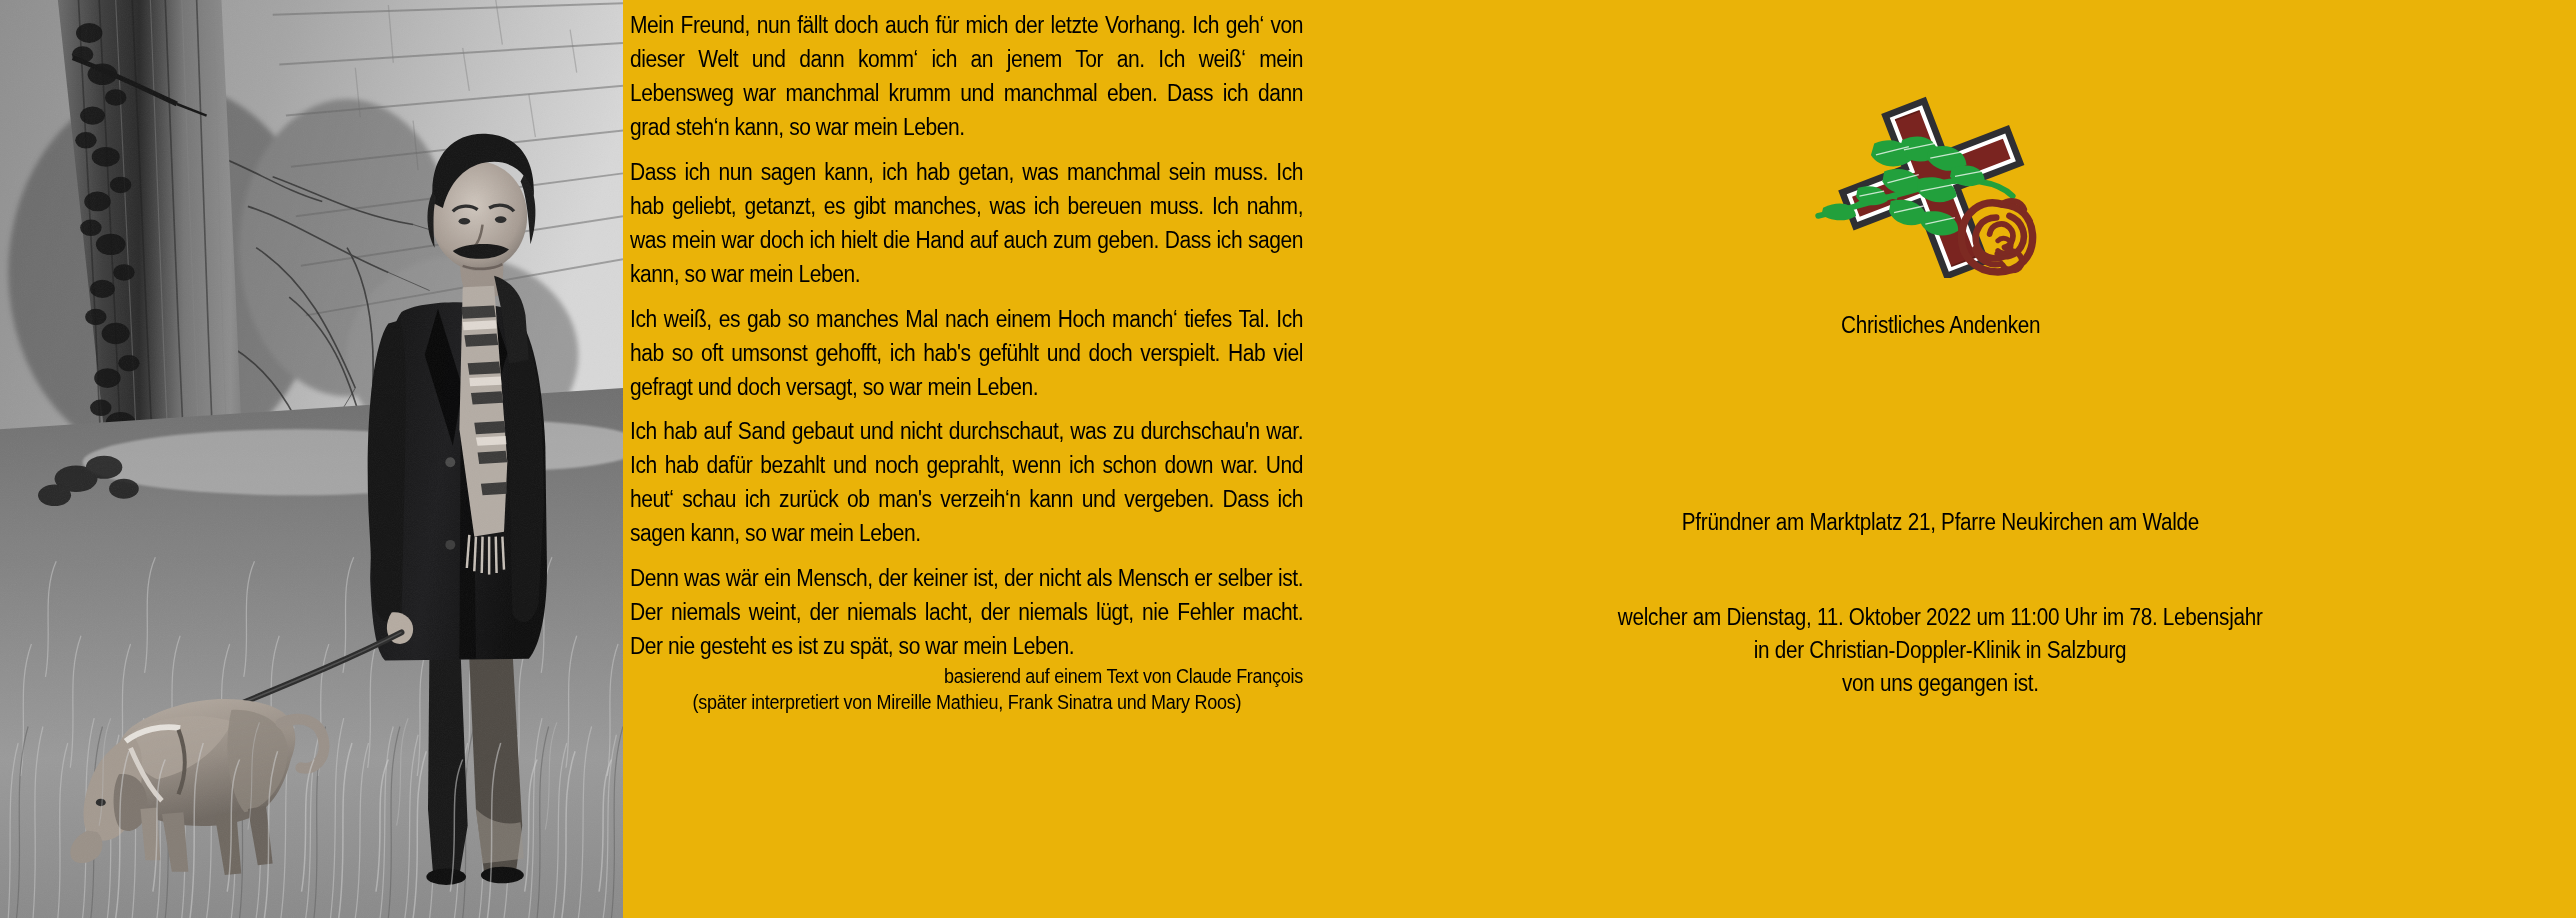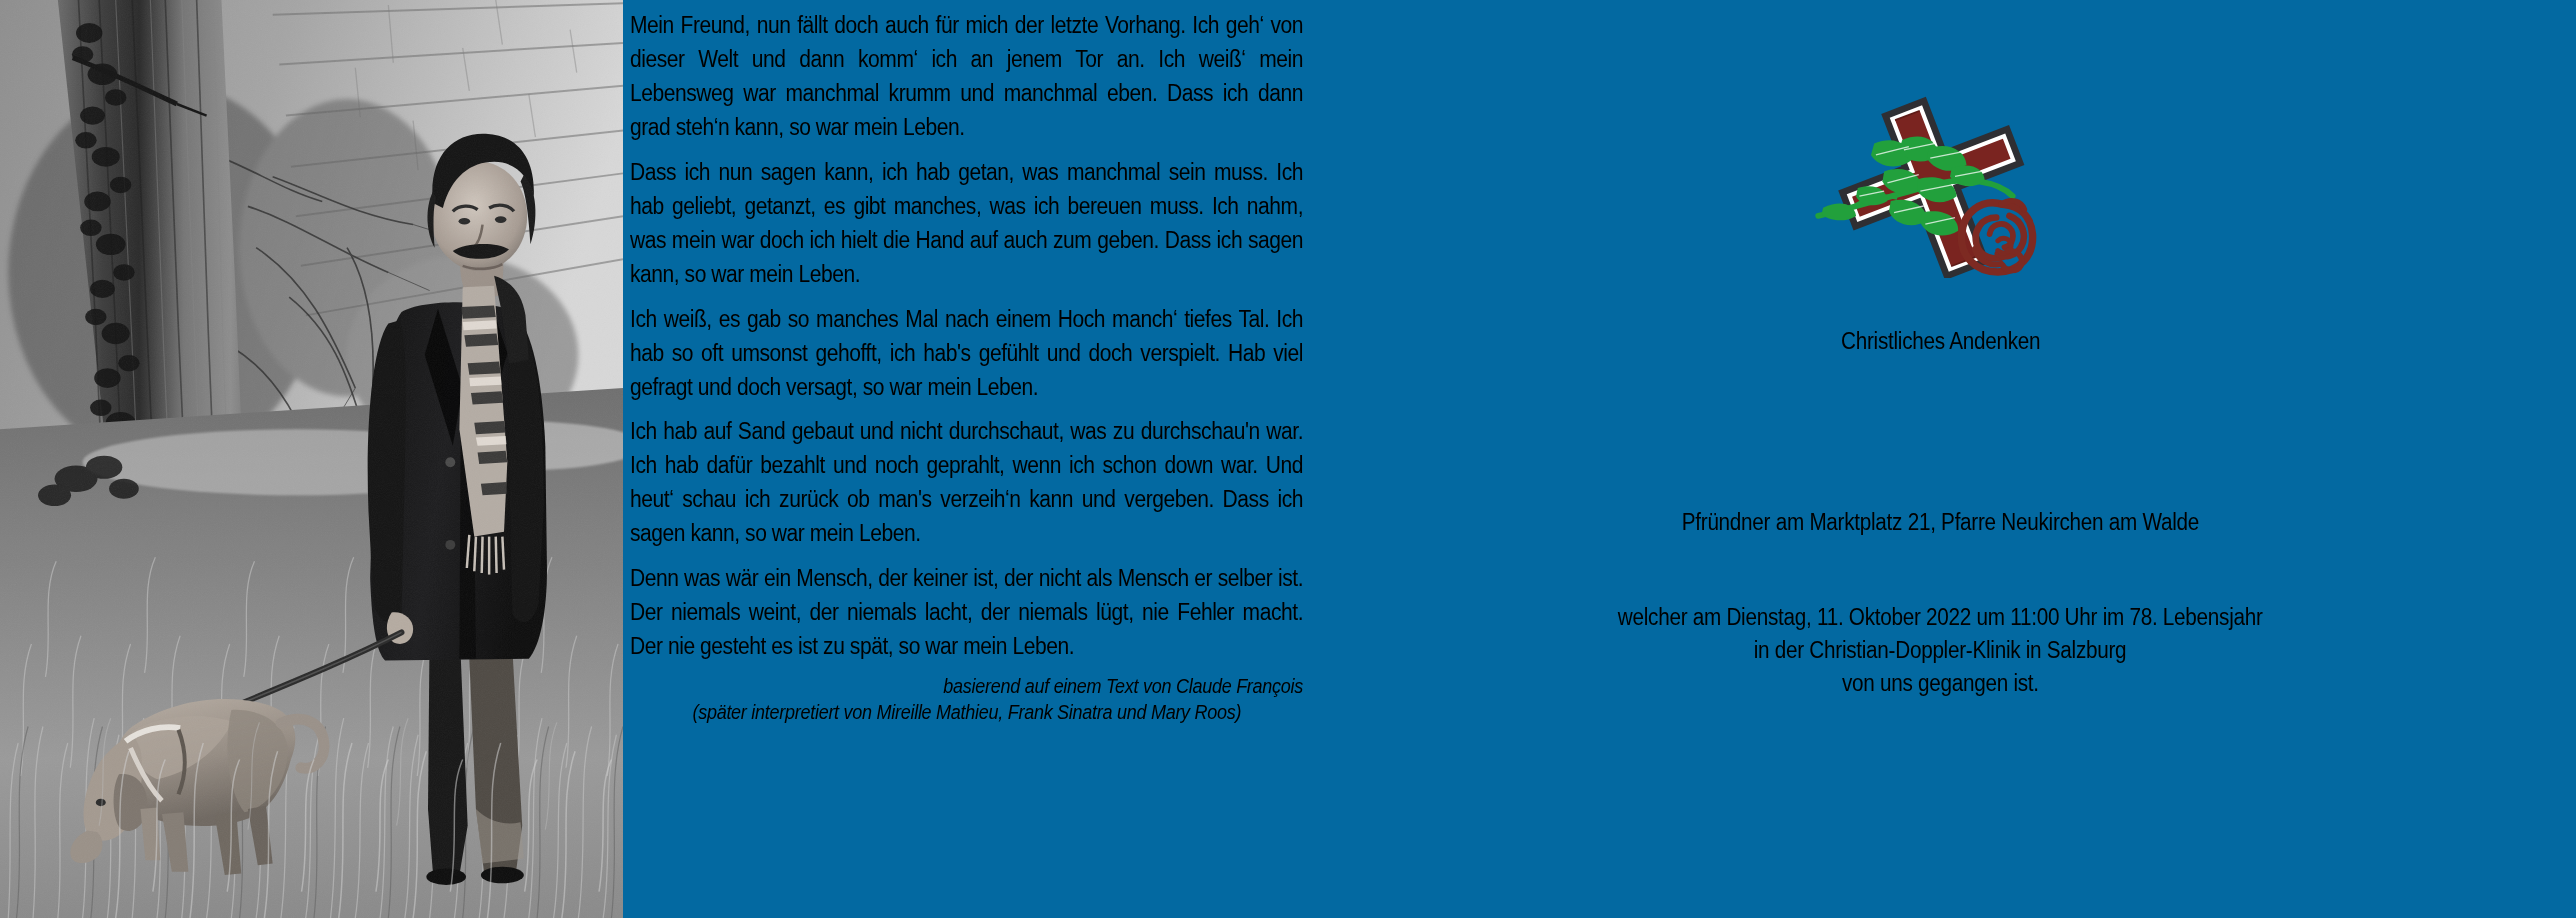--- a/index.html
+++ b/index.html
@@ -1,17 +1,17 @@
 <!DOCTYPE html>
 <html style="font-size:13.2px"><head>
 <meta charset="utf-8">
 <style>
   html,body{margin:0;padding:0;background:#fff;}
   body{width:2576px;height:918px;overflow:hidden;font-family:"Liberation Sans",sans-serif;}
-  #card{position:relative;width:2576px;height:918px;background:#0369a1;}
+  #card{position:relative;width:2576px;height:918px;background:#eab308;}
 
   
   #photo{position:absolute;left:0;top:0;width:623px;height:918px;overflow:hidden;background:#6d6d6d;}
   #photo svg{display:block;width:623px;height:918px;}
 
   
   #poem{position:absolute;left:630px;top:0px;width:673px;height:918px;}
   .para{
     font-family:"Liberation Sans",sans-serif;
     font-size:23.5px;
@@ -32,35 +32,35 @@
     font-size:20px;
     line-height:25.6px;
     color:#000;
     text-align:right;
     letter-spacing:-0.3px;
     transform:scaleX(0.9);
     transform-origin:right top;
     width:747px;
     margin-left:-74px;
   }
-  #credit-block{margin-top:11px;font-style:italic;}
+  #credit-block{margin-top:1px;}
   #credit2{text-align:center;margin-right:-1.7px;}
 
   
   #right{position:absolute;left:1305px;top:0;width:1271px;height:918px;}
   #emblem{position:absolute;left:50%;top:92px;transform:translateX(-50%);width:272px;height:186px;}
   #emblem svg{display:block;width:272px;height:186px;}
 
   .r-line{
     position:absolute;left:0;width:1271px;text-align:center;color:#000;
     font-family:"Liberation Sans",sans-serif;letter-spacing:-0.3px;
   }
   .r-sm{font-size:23px;line-height:28px;}
   .r-sm span{display:inline-block;transform:scaleX(0.9);}
-  #l-andenken{top:327px;}
+  #l-andenken{top:311px;}
   #l-an{top:344px;}
   #name{
     top:379px;font-size:50px;line-height:59px;font-weight:bold;letter-spacing:-1px;
   }
   #name span{display:inline-block;transform:scaleX(0.88);}
   #l-pfruendner{top:508px;}
   #l-geboren{top:535px;}
   #l-welcher{top:603px;}
   #l-klinik{top:636px;}
   #l-gegangen{top:669px;}

